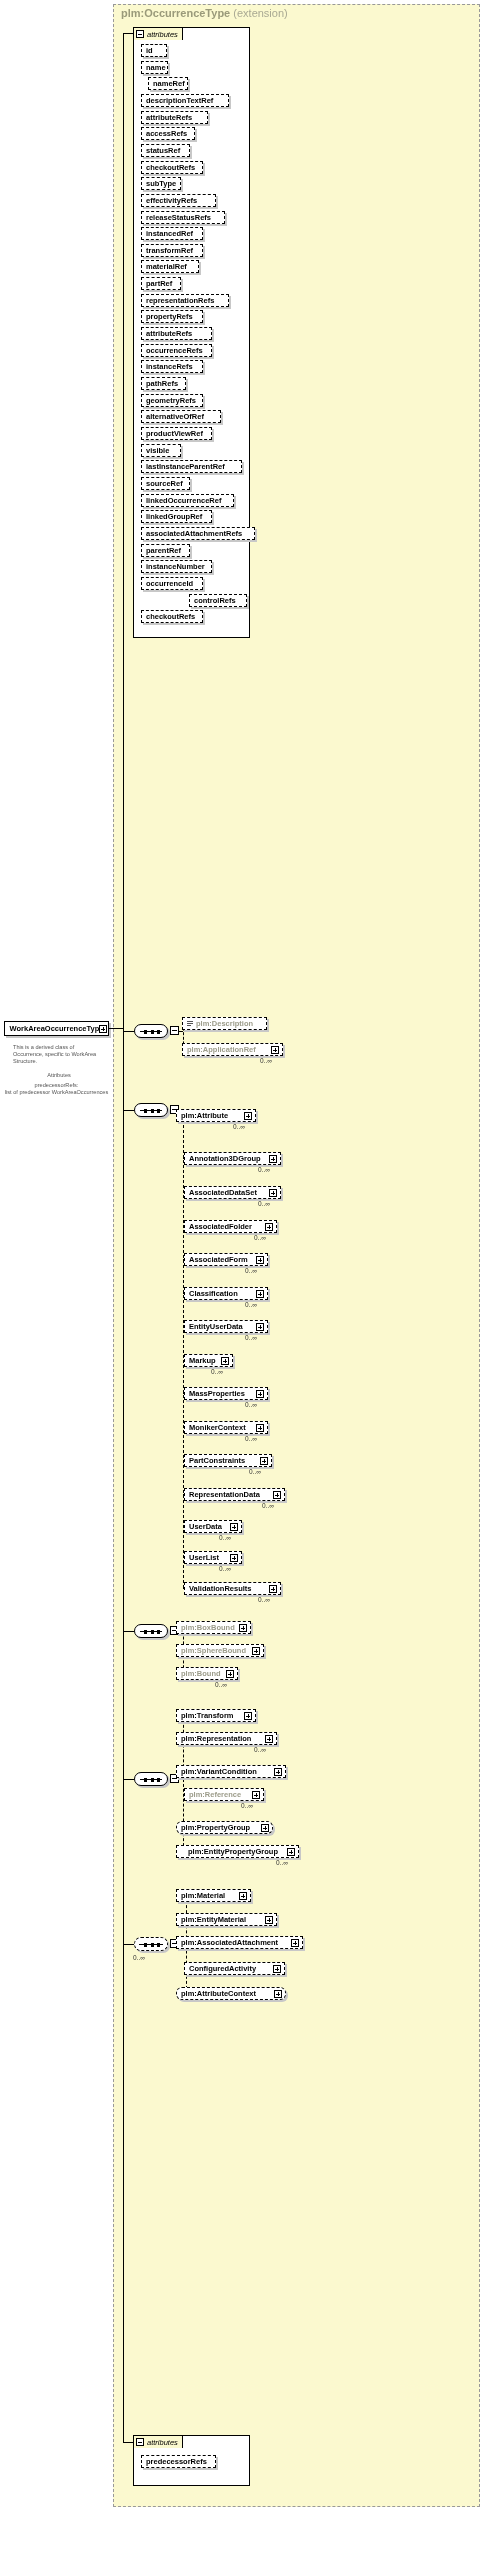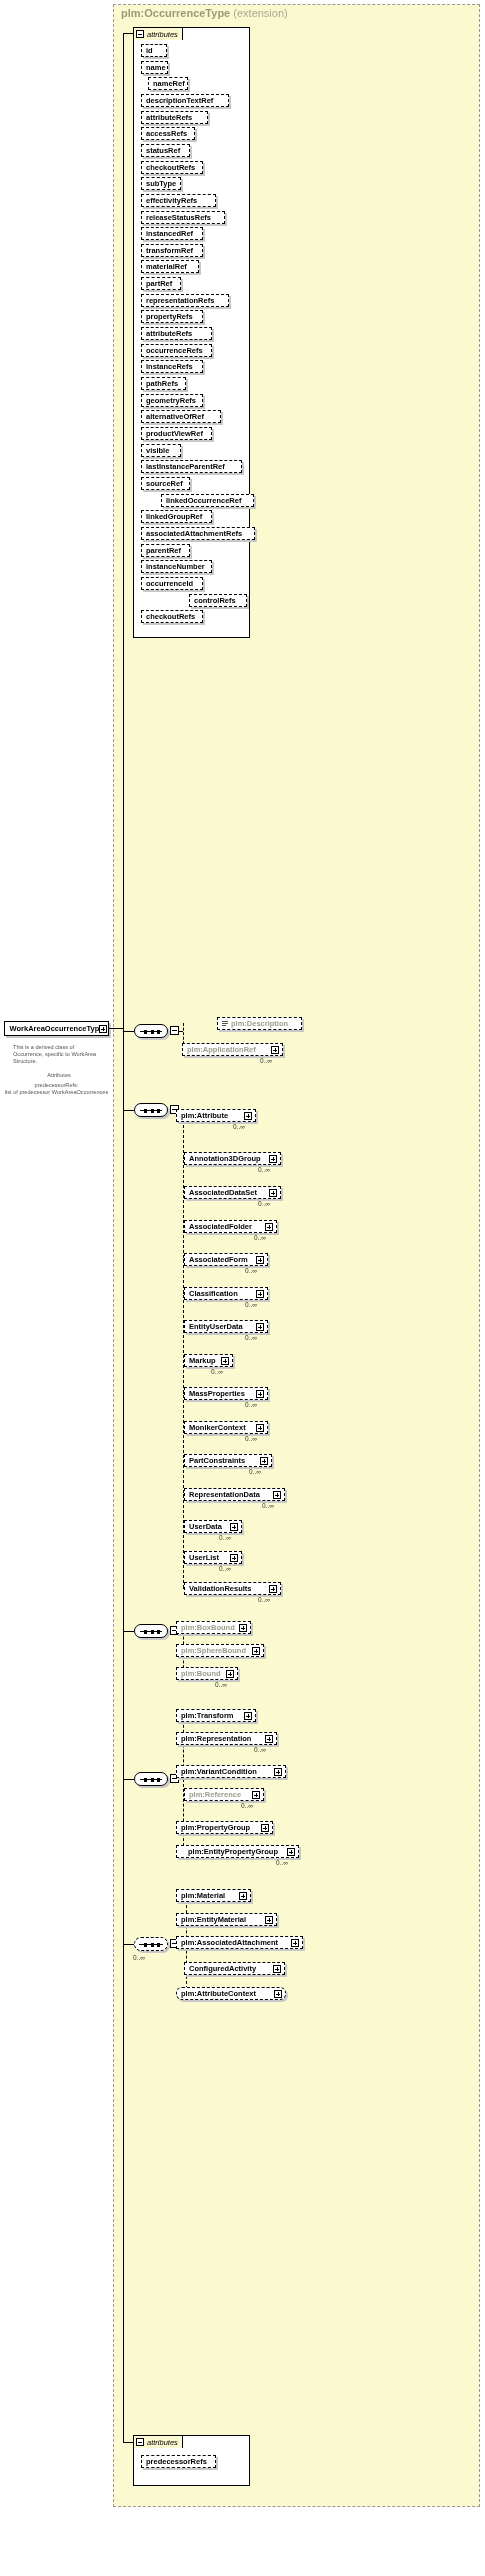--- a/index.html
+++ b/index.html
@@ -336,21 +336,21 @@
     </div>
     <div class="attr" style="left: 141px; top: 444px; width: 40px;">
       <span>visible</span>
     </div>
     <div class="attr" style="left: 141px; top: 460px; width: 101px;">
       <span>lastInstanceParentRef</span>
     </div>
     <div class="attr" style="left: 141px; top: 477px; width: 49px;">
       <span>sourceRef</span>
     </div>
-    <div class="attr" style="left: 141px; top: 494px; width: 93px; margin-left: 20px;">
+    <div class="attr" style="left: 141px; top: 494px; width: 93px;">
       <span>linkedOccurrenceRef</span>
     </div>
     <div class="attr" style="left: 141px; top: 510px; width: 71px;">
       <span>linkedGroupRef</span>
     </div>
     <div class="attr" style="left: 141px; top: 527px; width: 114px;">
       <span>associatedAttachmentRefs</span>
     </div>
     <div class="attr" style="left: 141px; top: 544px; width: 49px;">
       <span>parentRef</span>
@@ -375,21 +375,21 @@
         <i></i>
         <i></i>
         <i></i>
       </div>
     </div>
     <div class="seqminus" style="left: 170px; top: 1026px;"></div>
     <div class="hl" style="left: 123px; top: 1031px; width: 11px;"></div>
     <div class="vld" style="left: 183px; top: 1023px; height: 26px;"></div>
     <div class="hld" style="left: 179px; top: 1031px; width: 4px;"></div>
     <div class="hld" style="left: 183px; top: 1023px;"></div>
-    <div class="elem ghost" style="left: 182px; top: 1017px; width: 85px; margin-left: 35px;">
+    <div class="elem ghost" style="left: 182px; top: 1017px; width: 85px;">
       <span class="doc-ic"></span>
       <span class="nm">plm:Description</span>
     </div>
     <div class="hld" style="left: 183px; top: 1049px;"></div>
     <div class="elem ghost" style="left: 182px; top: 1043px; width: 101px;">
       <span class="nm">plm:ApplicationRef</span>
       <span class="plus" style="margin-left: auto;"></span>
     </div>
     <div class="card" style="left: 260px; top: 1057px;">0..∞</div>
     <div class="seq" style="left: 134px; top: 1103px;">
@@ -547,21 +547,21 @@
       <span class="nm">plm:VariantCondition</span>
       <span class="plus" style="margin-left: auto;"></span>
     </div>
     <div class="hld" style="left: 183px; top: 1794px; width: 1px;"></div>
     <div class="elem ghost" style="left: 184px; top: 1788px; width: 80px;">
       <span class="nm">plm:Reference</span>
       <span class="plus" style="margin-left: auto;"></span>
     </div>
     <div class="card" style="left: 241px; top: 1802px;">0..∞</div>
     <div class="hld" style="left: 183px; top: 1827px;"></div>
-    <div class="elem" style="left: 176px; top: 1821px; width: 97px;">
+    <div class="elem" style="left: 176px; top: 1821px; width: 97px; border-radius: 6px;">
       <span class="nm">plm:PropertyGroup</span>
       <span class="plus" style="margin-left: auto;"></span>
     </div>
     <div class="hld" style="left: 183px; top: 1851px;"></div>
     <div class="elem" style="left: 176px; top: 1845px; width: 123px; padding-left: 11px;">
       <span class="nm">plm:EntityPropertyGroup</span>
       <span class="plus" style="margin-left: auto;"></span>
     </div>
     <div class="card" style="left: 276px; top: 1859px;">0..∞</div>
     <div class="choice" style="left: 134px; top: 1937px;">

